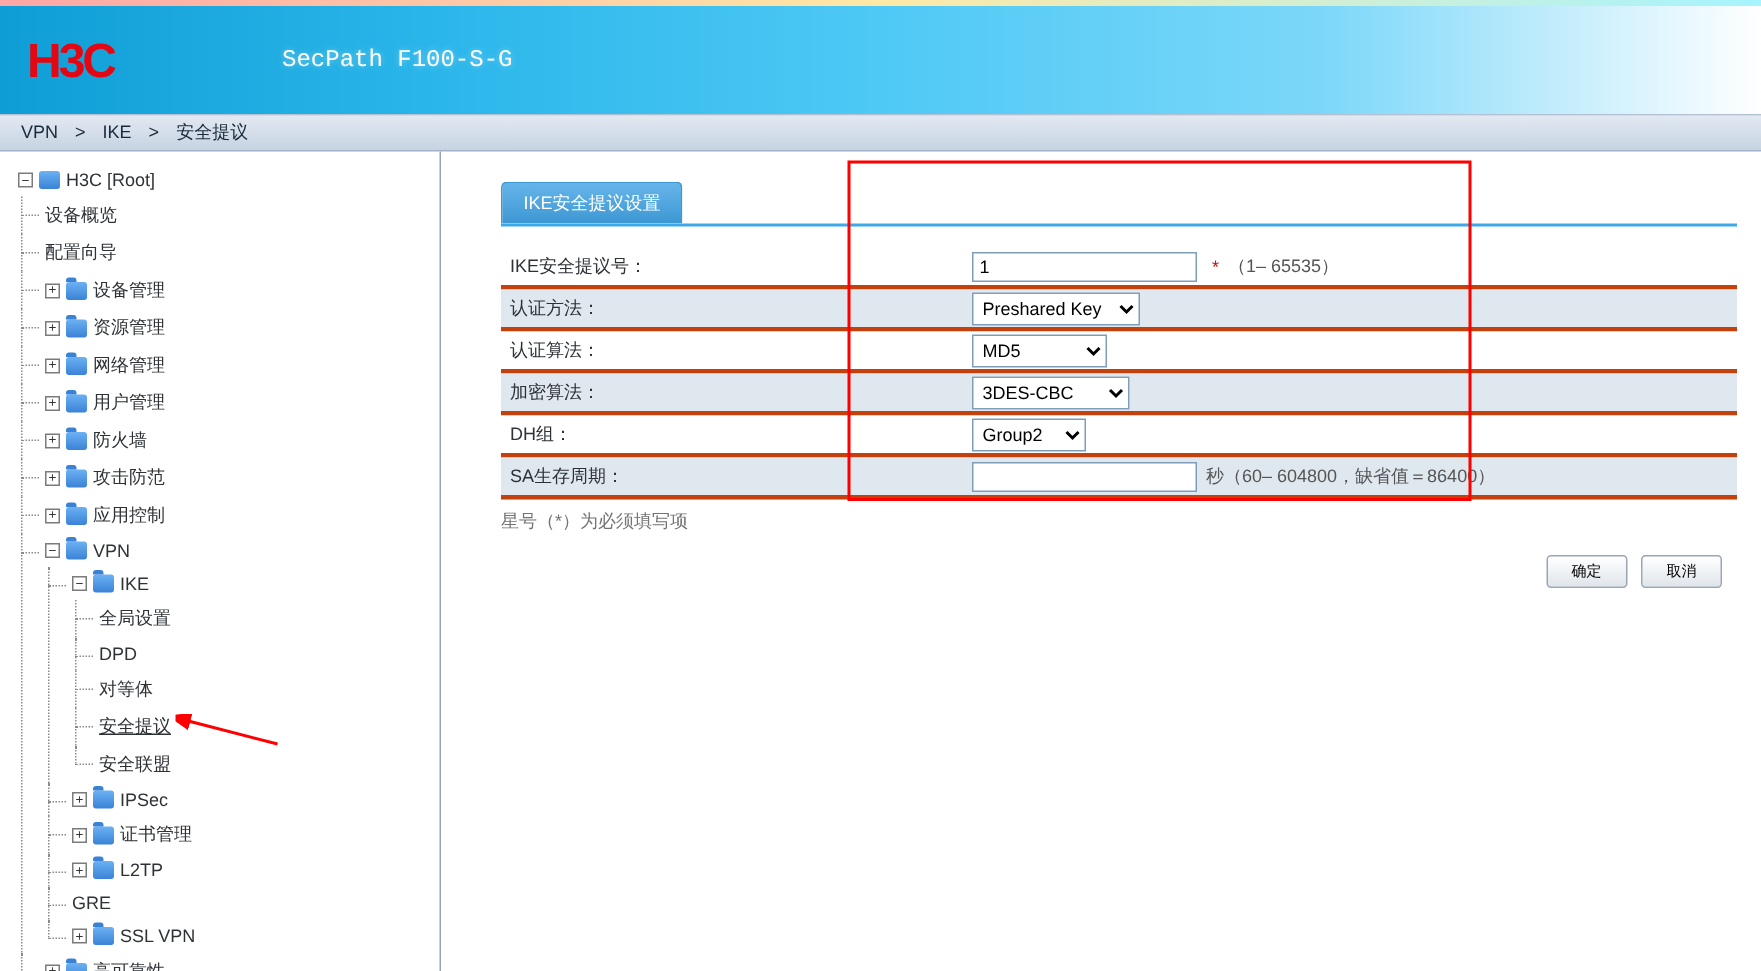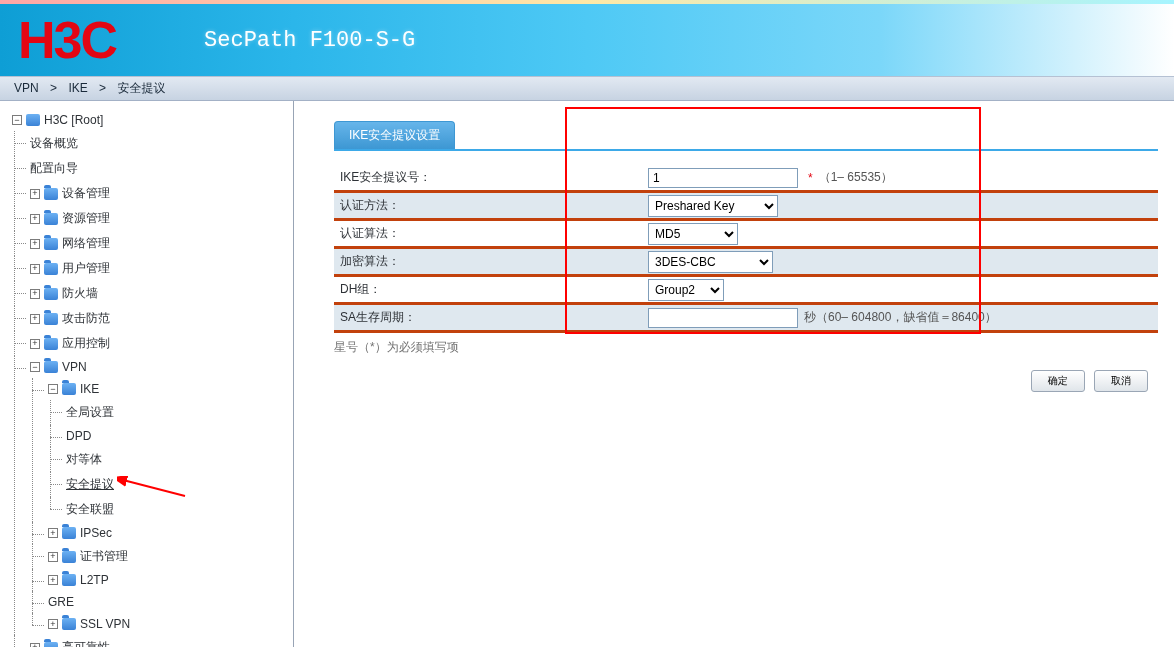--- a/index.html
+++ b/index.html
@@ -28,29 +28,29 @@
     .header {
       height: 72px;
       background: var(--header-bg);
       position: relative;
       display: flex;
       align-items: center;
     }
     .logo {
       font-family: Arial, sans-serif;
       font-weight: 900;
-      font-size: 52px;
+      font-size: 32px;
       color: #e30613;
       margin-left: 18px;
       letter-spacing: -2px;
     }
     .product-title {
-      margin-left: 88px;
+      margin-left: 112px;
       font-family: "Courier New", monospace;
-      font-size: 22px;
+      font-size: 16px;
       color: #ffffff;
       text-shadow: 0 0 4px rgba(255,255,255,.4);
     }
 
     
     .breadcrumb {
       background: linear-gradient(#e2e9f2, #c7d3e2);
       border-top: 1px solid #b5c1d3;
       border-bottom: 1px solid #a3b1c6;
       padding: 3px 10px;
@@ -182,23 +182,23 @@
       padding: 1px 4px;
       font-size: 12px;
     }
     select {
       height: 22px;
       border: 1px solid #7f9db9;
       font-size: 12px;
       padding: 1px 2px;
       background: #fff;
     }
-    select.w-preshared { width: 130px; }
+    select.w-preshared { width: 112px; }
     select.w-md5 { width: 90px; }
-    select.w-3des { width: 125px; }
+    select.w-3des { width: 105px; }
     select.w-group { width: 76px; }
     .required-star { color: #e30613; margin-left: 4px; }
     .hint { color: #555; }
     .footnote { margin-top: 6px; font-size: 12px; color: #737373; }
     .btn-row { text-align: right; margin-top: 14px; padding-right: 10px; }
     .btn {
       background: linear-gradient(#ffffff, #e0e5ea);
       border: 1px solid #9aa6b5;
       border-radius: 3px;
       padding: 3px 16px;

